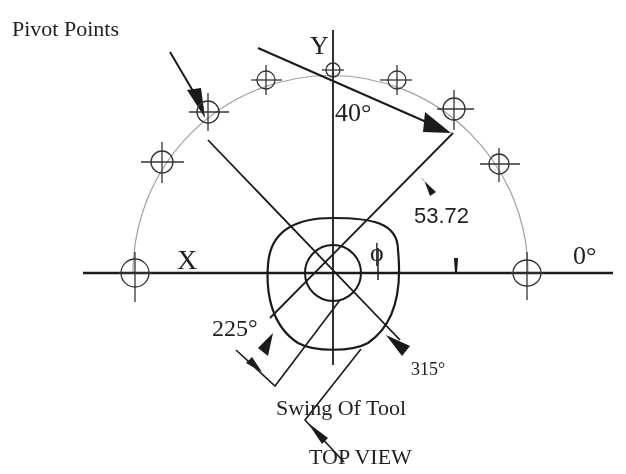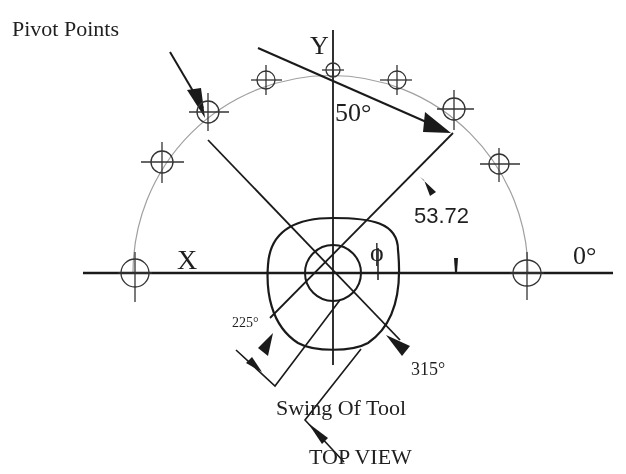--- a/index.html
+++ b/index.html
@@ -28,21 +28,21 @@
       line-height: 1;
       color: #1f1f1f;
     }
     .lbl-pivot { left: 12px; top: 18px; font-size: 22px; }
     .lbl-y { left: 310px; top: 33px; font-size: 26px; }
     .lbl-90 { left: 335px; top: 100px; font-size: 26px; }
     .lbl-45 { left: 414px; top: 205px; font-size: 22px; font-family: "Liberation Sans", "DejaVu Sans", sans-serif; }
     .lbl-x { left: 177px; top: 246px; font-size: 28px; }
     .lbl-phi { left: 370px; top: 240px; font-size: 26px; }
     .lbl-0 { left: 573px; top: 243px; font-size: 26px; }
-    .lbl-225 { left: 212px; top: 316px; font-size: 14px; margin-left: 20px; }
+    .lbl-225 { left: 212px; top: 316px; font-size: 24px; }
     .lbl-315 { left: 411px; top: 348px; font-size: 18px; margin-top: 12px; }
     .lbl-swing { left: 276px; top: 397px; font-size: 22px; }
     .lbl-topview { left: 265px; top: 446px; font-size: 22px; margin-left: 44px; }
   </style>
 </head>
 <body>
 
 <div id="diagram">
   <svg width="626" height="474" viewBox="0 0 626 474" xmlns="http://www.w3.org/2000/svg">
 
@@ -122,21 +122,21 @@
     </g>
     <g stroke="#333" fill="none" stroke-width="1.3">
       <ellipse cx="135" cy="273" rx="14" ry="14"></ellipse>
       <line x1="135" y1="252" x2="135" y2="302"></line>
       <line x1="118" y1="273" x2="152" y2="273"></line>
     </g>
   </svg>
 
   <span class="lbl lbl-pivot">Pivot Points</span>
   <span class="lbl lbl-y">Y</span>
-  <span class="lbl lbl-90">50°</span>
+  <span class="lbl lbl-90">40°</span>
   <span class="lbl lbl-45">53.72</span>
   <span class="lbl lbl-x">X</span>
   <span class="lbl lbl-phi">ϕ</span>
   <span class="lbl lbl-0">0°</span>
   <span class="lbl lbl-225">225°</span>
   <span class="lbl lbl-315">315°</span>
   <span class="lbl lbl-swing">Swing Of Tool</span>
   <span class="lbl lbl-topview">TOP VIEW</span>
 </div>
 

